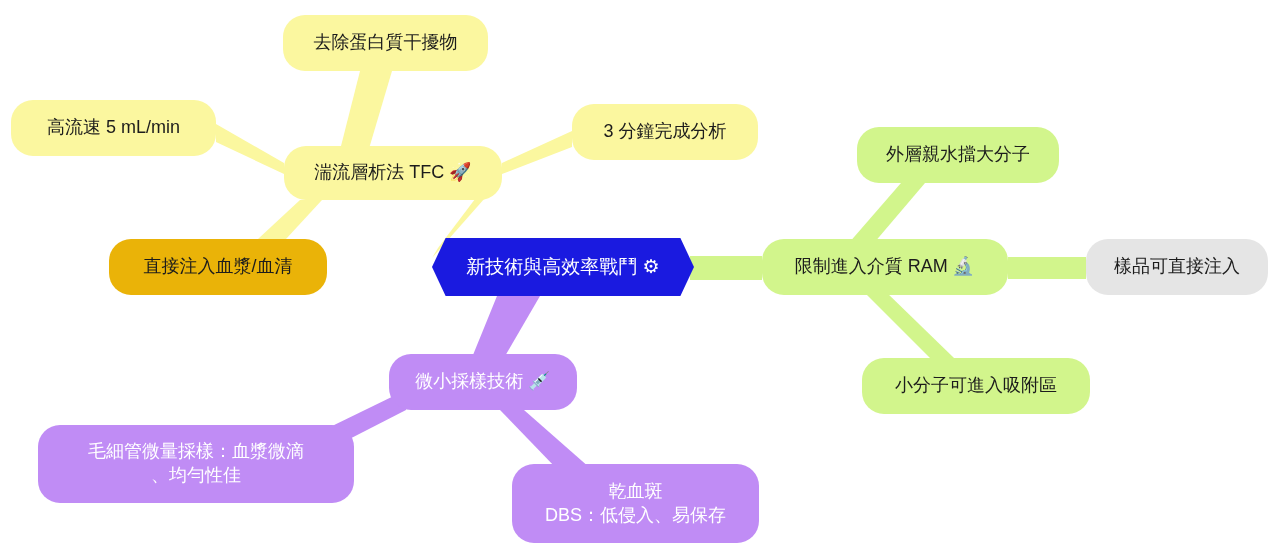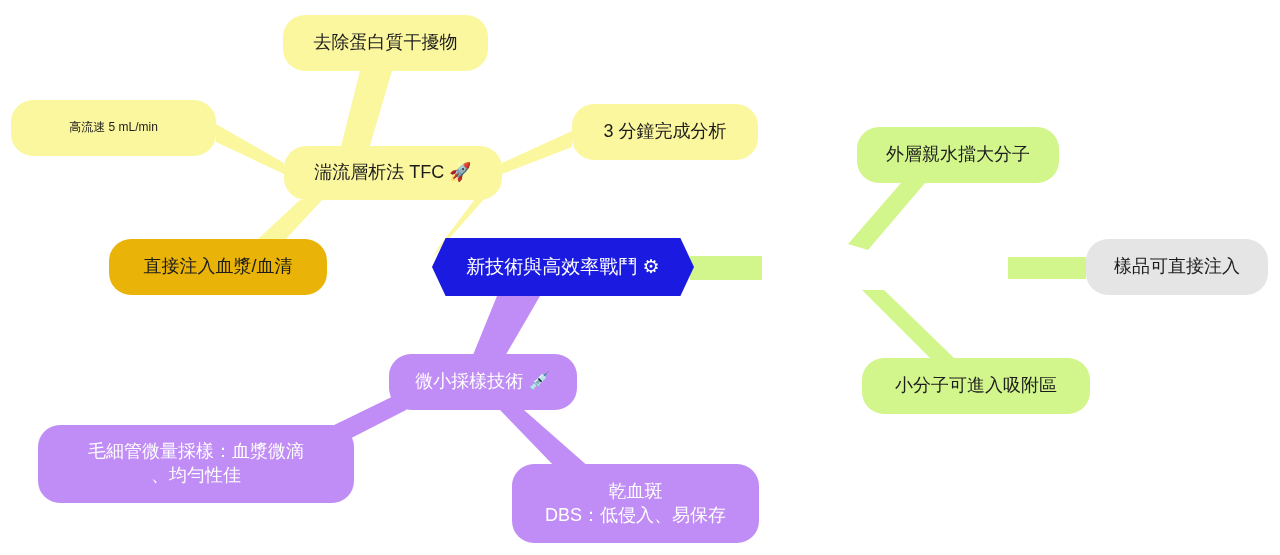--- a/index.html
+++ b/index.html
@@ -74,23 +74,24 @@
       <path d="M 848 244 L 901 183 L 925 183 L 868 250 Z" fill="#d2f58c"></path>
       <path d="M 1008 257 L 1086 257 L 1086 279 L 1008 279 Z" fill="#d2f58c"></path>
       <path d="M 862 290 L 930 358 L 954 358 L 884 290 Z" fill="#d2f58c"></path>
       <path d="M 497 296 L 540 296 L 490 382 L 462 382 Z" fill="#c08cf5"></path>
       <path d="M 406 390 L 328 428 L 328 450 L 406 410 Z" fill="#c08cf5"></path>
       <path d="M 500 410 L 524 410 L 590 468 L 556 468 Z" fill="#c08cf5"></path>
     </svg>
 <div class="node root" style="left: 432px; top: 238px; width: 262px; height: 58px; font-size: 19px; background: rgb(26, 26, 224); color: rgb(255, 255, 255);"><span class="label">新技術與高效率戰鬥 ⚙</span></div>
     <div class="node rounded yellow" style="left: 284px; top: 146px; width: 218px; height: 54px; font-size: 18px; background: rgb(251, 247, 159); color: rgb(28, 28, 28);"><span class="label">湍流層析法 TFC 🚀</span></div>
     <div class="node rounded yellow" style="left: 283px; top: 15px; width: 205px; height: 56px; font-size: 18px; background: rgb(251, 247, 159); color: rgb(28, 28, 28);"><span class="label">去除蛋白質干擾物</span></div>
-    <div class="node rounded yellow" style="left: 11px; top: 100px; width: 205px; height: 56px; font-size: 12px; background: rgb(251, 247, 159); color: rgb(28, 28, 28); align-items: center;"><span class="label">高流速 5 mL/min</span></div>
+    <div class="node rounded yellow" style="left: 11px; top: 100px; width: 205px; height: 56px; font-size: 18px; background: rgb(251, 247, 159); color: rgb(28, 28, 28); align-items: center;"><span class="label">高流速 5 mL/min</span></div>
     <div class="node rounded yellow" style="left: 572px; top: 104px; width: 186px; height: 56px; font-size: 18px; background: rgb(251, 247, 159); color: rgb(28, 28, 28);"><span class="label">3 分鐘完成分析</span></div>
     <div class="node rounded yellow" style="left: 109px; top: 239px; width: 218px; height: 56px; font-size: 18px; background: #eab308; color: rgb(28, 28, 28);"><span class="label">直接注入血漿/血清</span></div>
+    <div class="node rounded green" style="left: 762px; top: 239px; width: 246px; height: 56px; font-size: 18px; background: rgb(210, 245, 140); color: rgb(28, 28, 28);"><span class="label">限制進入介質 RAM 🔬</span></div>
     <div class="node rounded green" style="left: 857px; top: 127px; width: 202px; height: 56px; font-size: 18px; background: rgb(210, 245, 140); color: rgb(28, 28, 28);"><span class="label">外層親水擋大分子</span></div>
     <div class="node rounded green" style="left: 1086px; top: 239px; width: 182px; height: 56px; font-size: 18px; background: #e5e5e5; color: rgb(28, 28, 28);"><span class="label">樣品可直接注入</span></div>
     <div class="node rounded green" style="left: 862px; top: 358px; width: 228px; height: 56px; font-size: 18px; background: rgb(210, 245, 140); color: rgb(28, 28, 28);"><span class="label">小分子可進入吸附區</span></div>
     <div class="node rounded purple" style="left: 389px; top: 354px; width: 188px; height: 56px; font-size: 18px; background: rgb(192, 140, 245); color: rgb(255, 255, 255);"><span class="label">微小採樣技術 💉</span></div>
     <div class="node rounded purple" style="left: 38px; top: 425px; width: 316px; height: 78px; font-size: 18px; background: rgb(192, 140, 245); color: rgb(255, 255, 255);"><span class="label">毛細管微量採樣：血漿微滴
 、均勻性佳</span></div>
     <div class="node rounded purple" style="left: 512px; top: 464px; width: 247px; height: 79px; font-size: 18px; background: rgb(192, 140, 245); color: rgb(255, 255, 255);"><span class="label">乾血斑
 DBS：低侵入、易保存</span></div>
   </div>
 

